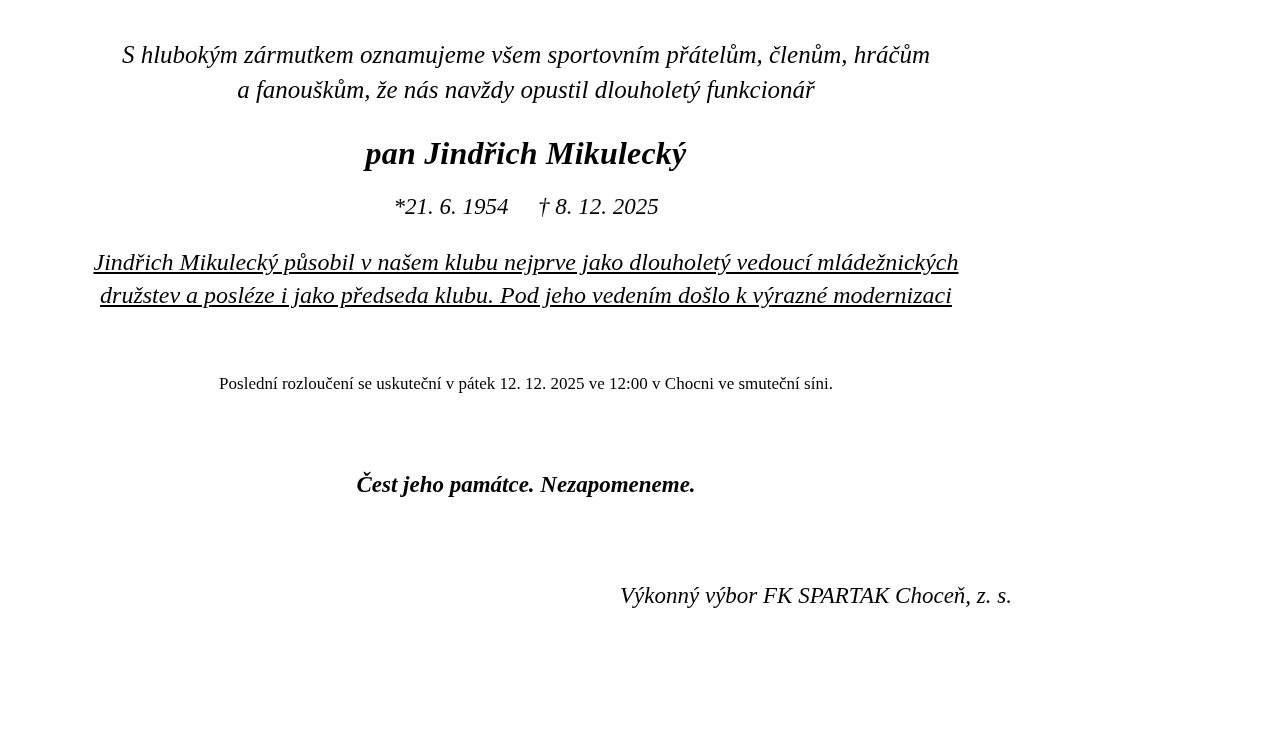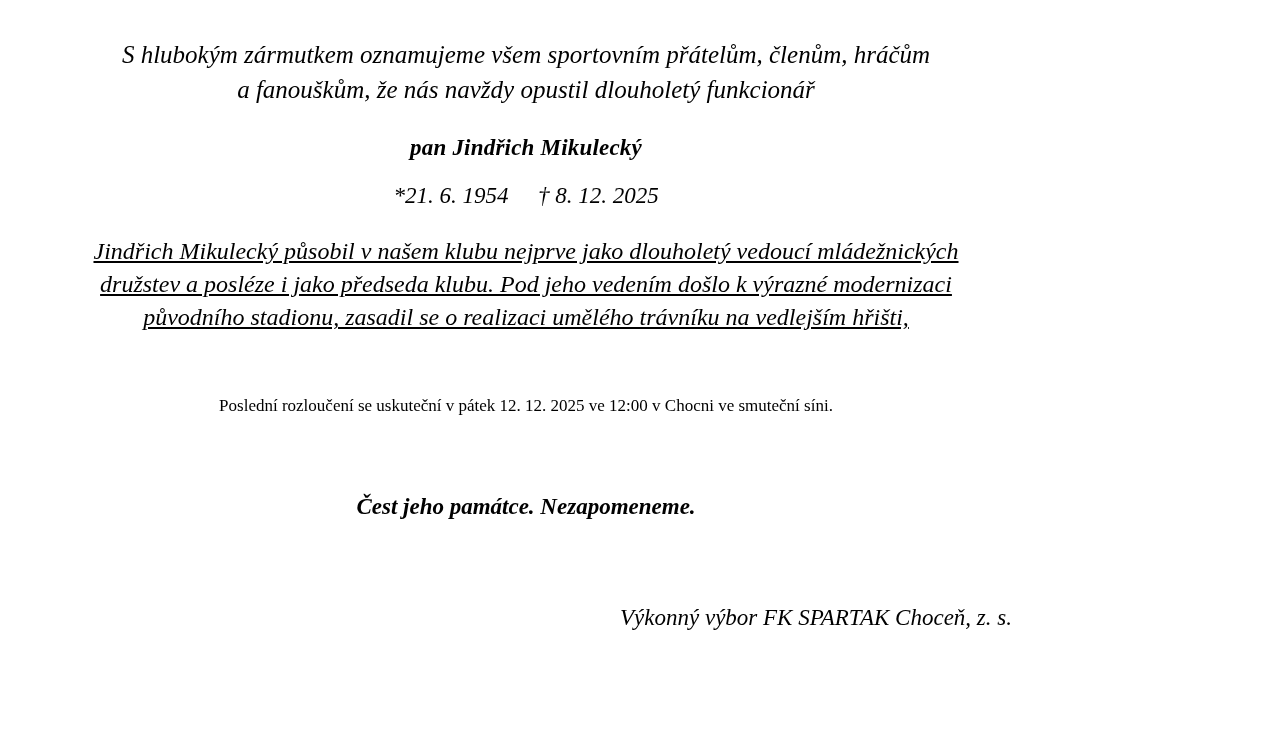--- a/index.html
+++ b/index.html
@@ -24,21 +24,21 @@
   .line {
     font-style: italic;
     line-height: 1.38;
   }
   .intro {
     font-size: 25px;
     font-style: italic;
     line-height: 1.42;
   }
   .name {
-    font-size: 23px;
+    font-size: 32px;
     font-weight: bold;
     font-style: italic;
     margin-top: 28px;
     letter-spacing: 0.2px;
   }
   .dates {
     font-size: 23px;
     font-weight: normal;
     font-style: italic;
     margin-top: 22px;
@@ -85,21 +85,20 @@
 
   <div class="dates">
     <span>*21. 6. 1954</span>
     <span class="gap"></span>
     <span>† 8. 12. 2025</span>
   </div>
 
   <div class="body-text">
     <div class="line">Jindřich Mikulecký působil v našem klubu nejprve jako dlouholetý vedoucí mládežnických</div>
     <div class="line">družstev a posléze i jako předseda klubu. Pod jeho vedením došlo k výrazné modernizaci</div>
-    <div class="line">původního stadionu, zasadil se o realizaci umělého trávníku na vedlejším hřišti,</div>
   </div>
 
   <div class="farewell">Poslední rozloučení se uskuteční v pátek 12. 12. 2025 ve 12:00 v Chocni ve smuteční síni.</div>
 
   <div class="honor">Čest jeho památce. Nezapomeneme.</div>
 
   <div class="signature">Výkonný výbor FK SPARTAK Choceň, z. s.</div>
 
 </div>
 

